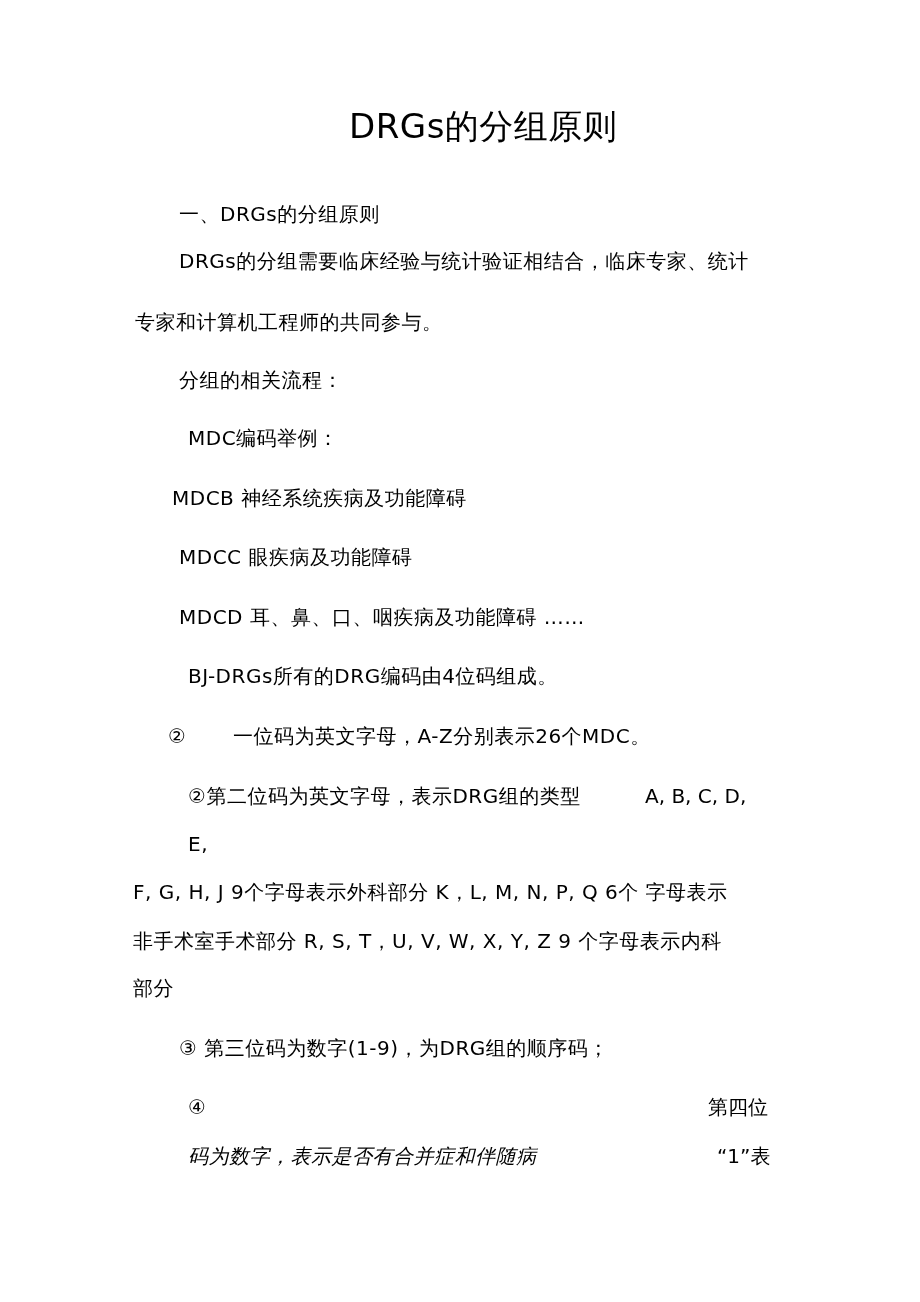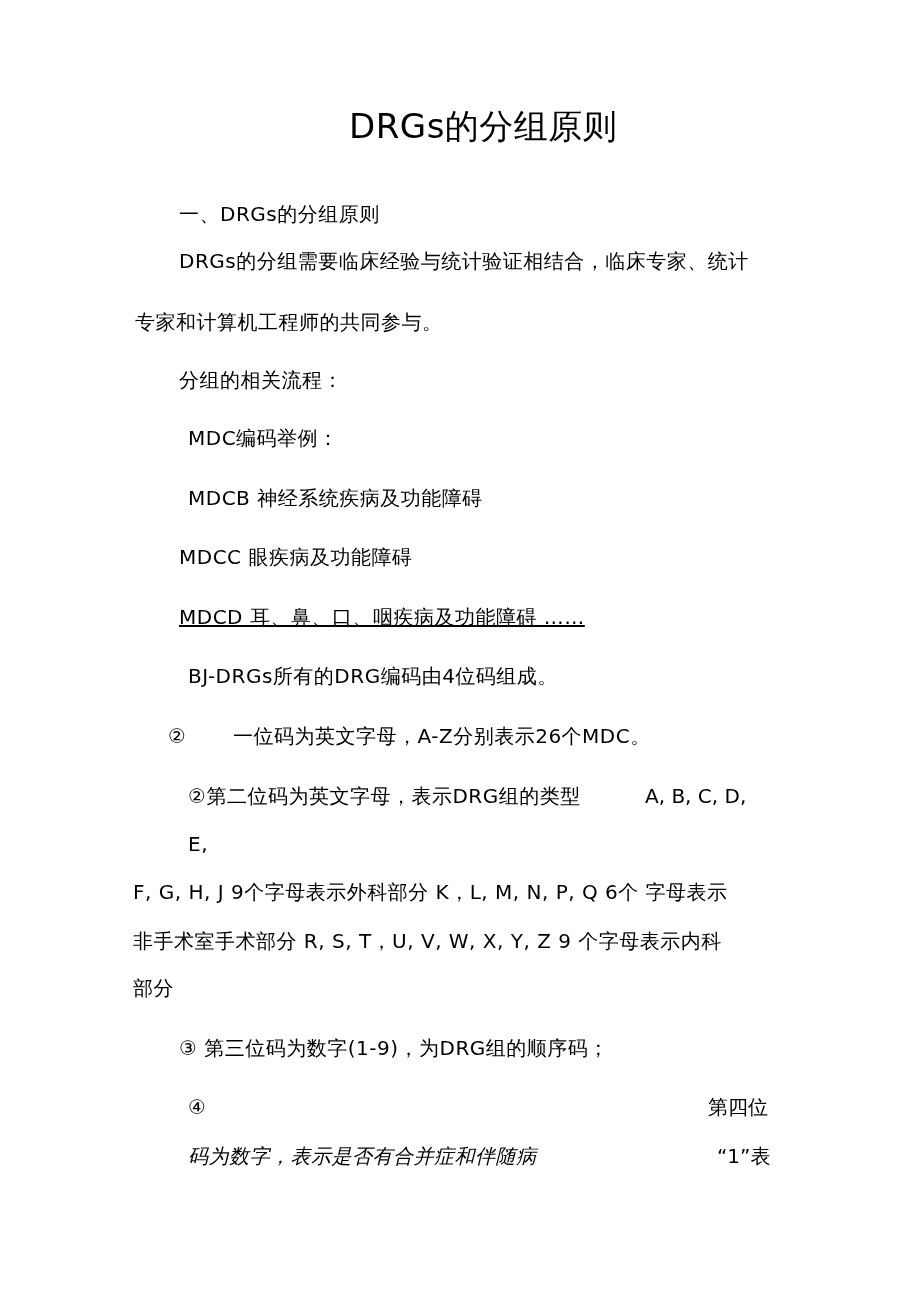--- a/index.html
+++ b/index.html
@@ -46,23 +46,23 @@
 
   <div class="line" style="left:179px; top:202px;">一、DRGs的分组原则</div>
 
   <div class="line" style="left:179px; top:249px;">DRGs的分组需要临床经验与统计验证相结合，临床专家、统计</div>
   <div class="line" style="left:135px; top:310px;">专家和计算机工程师的共同参与。</div>
 
   <div class="line" style="left:179px; top:368px;">分组的相关流程：</div>
 
   <div class="line" style="left:188px; top:426px;">MDC编码举例：</div>
 
-  <div class="line" style="left:188px; top:486px;">MDCB 神经系统疾病及功能障碍</div>
+  <div class="line" style="left:172px; top:486px;">MDCB 神经系统疾病及功能障碍</div>
   <div class="line" style="left:179px; top:545px;">MDCC 眼疾病及功能障碍</div>
-  <div class="line" style="left:179px; top:605px;text-decoration:underline;">MDCD 耳、鼻、口、咽疾病及功能障碍 ……</div>
+  <div class="line" style="left:179px; top:605px;">MDCD 耳、鼻、口、咽疾病及功能障碍 ……</div>
 
   <div class="line" style="left:188px; top:664px;">BJ-DRGs所有的DRG编码由4位码组成。</div>
 
   <div class="line" style="left:168px; top:724px;">②</div>
   <div class="line" style="left:233px; top:724px;">一位码为英文字母，A-Z分别表示26个MDC。</div>
 
   <div class="line" style="left:188px; top:784px;">②第二位码为英文字母，表示DRG组的类型</div>
   <div class="right" style="left:645px; top:784px;">A, B, C, D,</div>
   <div class="line" style="left:188px; top:832px;">E,</div>
   <div class="line" style="left:133px; top:880px;">F, G, H, J 9个字母表示外科部分 K，L, M, N, P, Q 6个 字母表示</div>

